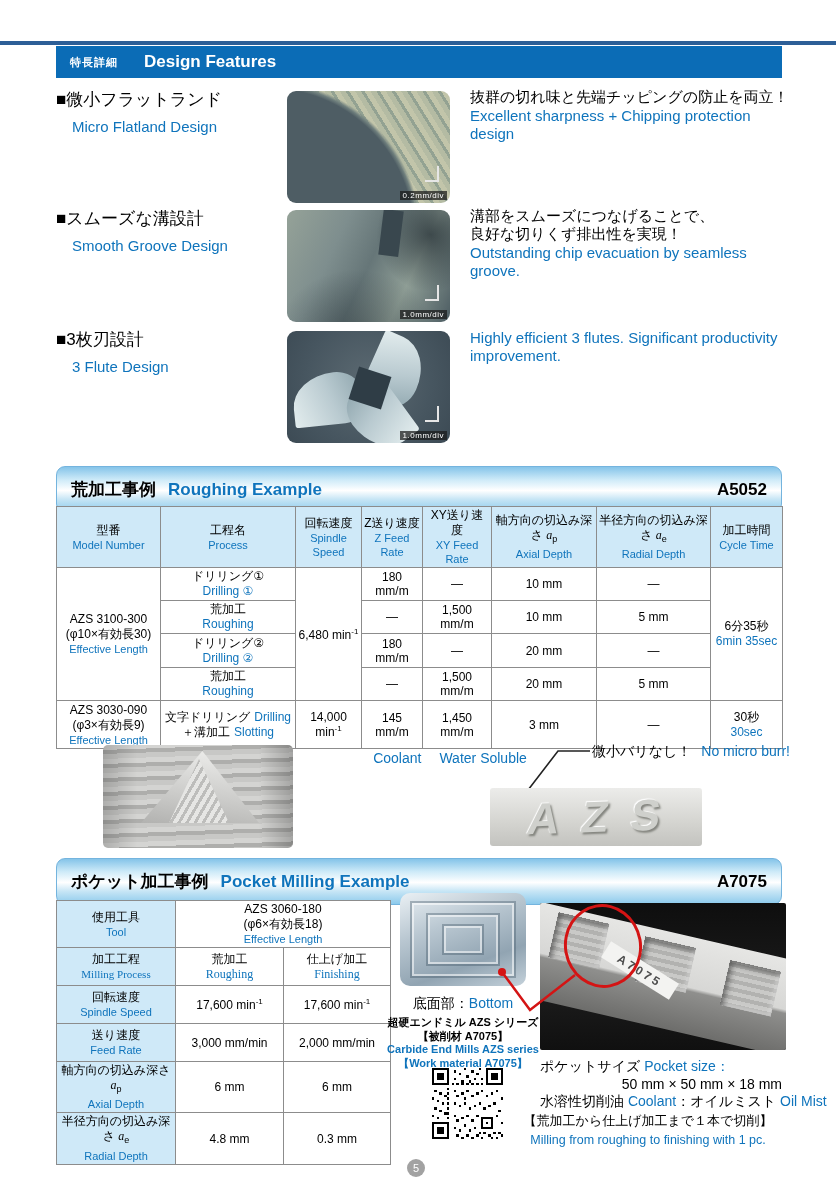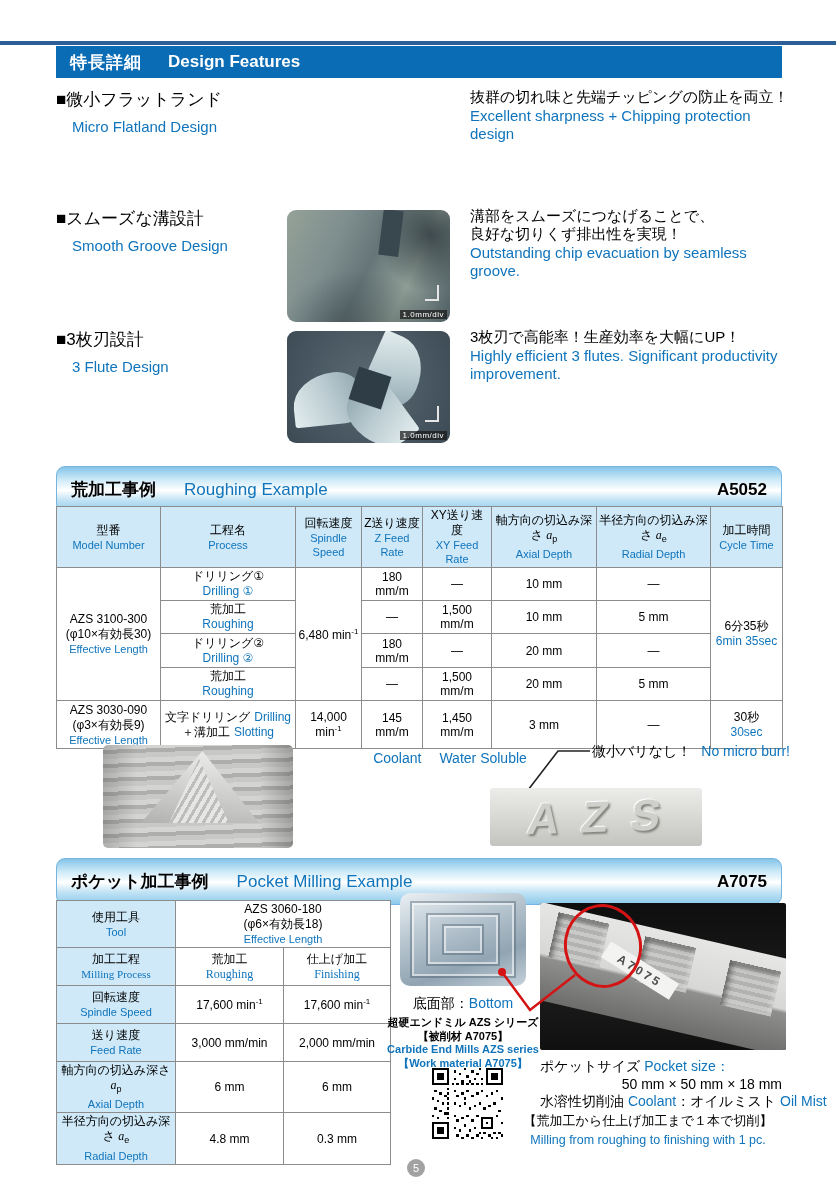--- a/index.html
+++ b/index.html
@@ -3,21 +3,21 @@
 <meta charset="utf-8">
 <style>
   * { margin:0; padding:0; box-sizing:border-box; }
   html,body { width:836px; height:1200px; background:#ffffff; }
   body { position:relative; font-family:"Liberation Sans","DejaVu Sans",sans-serif; color:#000; overflow:hidden; }
 
   
   .toprule { position:absolute; left:0; top:41px; width:836px; height:4px; background:#2d5f97; }
   .bluebar { position:absolute; left:56px; top:46px; width:726px; height:32px; background:#0b6cb6;
              display:flex; align-items:center; color:#fff; }
-  .bluebar .jp { font-size:17px; font-weight:bold; margin-left:14px; letter-spacing:1px; }
+  .bluebar .jp { font-size:11px; font-weight:bold; margin-left:14px; letter-spacing:1px; }
   .bluebar .en { font-size:17px; font-weight:bold; margin-left:26px; }
 
   
   .feature { position:absolute; left:56px; width:726px; height:122px; }
   .f-jp { font-size:17px; color:#000; }
   .f-en { font-size:15px; color:#0f74bc; margin:7px 0 0 16px; }
   .f-desc { position:absolute; left:414px; top:0; width:322px; }
   .f-desc-jp { font-size:15px; line-height:18px; white-space:pre-line; }
   .f-desc-en { font-size:15px; line-height:18px; color:#0f74bc; margin-top:1px; }
   .photo { position:absolute; left:231px; top:3px; width:163px; height:112px; border-radius:9px; overflow:hidden; }
@@ -39,21 +39,21 @@
   .petal.p1 { left:83px; top:6px;  transform:rotate(24deg); }
   .petal.p2 { left:14px; top:34px; transform:rotate(-96deg); }
   .petal.p3 { left:66px; top:52px; transform:rotate(144deg); }
   .hub { position:absolute; left:66px; top:40px; width:34px; height:34px; background:#2f3d46; transform:rotate(18deg); }
 
   
   .gbar { position:absolute; left:56px; width:726px; height:47px; border-radius:9px; border:1px solid #74b4de;
           background:linear-gradient(180deg,#85c4e9 0%,#cdeaf8 28%,#ffffff 52%,#c6e5f5 72%,#8ccaec 100%);
           display:flex; align-items:center; }
   .gbar .jp  { font-size:17px; font-weight:bold; margin-left:14px; }
-  .gbar .en  { font-size:17px; font-weight:normal; color:#0f74bc; margin-left:28px; }
+  .gbar .en  { font-size:17px; font-weight:bold; color:#0f74bc; margin-left:12px; }
   .gbar .mat { font-size:17px; font-weight:bold; margin-left:auto; margin-right:14px; }
 
   
   table.datatable { border-collapse:collapse; table-layout:fixed; background:#fff; }
   table.datatable td { border:1px solid #8c8c8c; text-align:center; vertical-align:middle; padding:1px 2px; }
   td.head { background:#cfe9f8; }
   .th-jp { font-size:12px; color:#000; line-height:15px; }
   .th-en { font-size:11px; color:#0f74bc; line-height:14px; }
   .cell  { font-size:12px; }
   .m-name { font-size:12px; line-height:15px; }
@@ -133,20 +133,24 @@
 <div class="toprule"></div>
 
 <div class="bluebar">
   <span class="jp">特長詳細</span>
   <span class="en">Design Features</span>
 </div>
 
 <div class="feature" style="top:88px;">
   <div class="f-jp">■微小フラットランド</div>
   <div class="f-en">Micro Flatland Design</div>
+  <div class="photo photo1">
+    <div class="bracket"></div>
+    <div class="scale-label">0.2mm/div</div>
+  </div>
   <div class="f-desc">
     <div class="f-desc-jp">抜群の切れ味と先端チッピングの防止を両立！</div>
     <div class="f-desc-en">Excellent sharpness + Chipping protection design</div>
   </div>
 </div>
 
 <div class="feature" style="top:207px;">
   <div class="f-jp">■スムーズな溝設計</div>
   <div class="f-en">Smooth Groove Design</div>
   <div class="photo photo2">
@@ -166,21 +170,20 @@
   <div class="f-en">3 Flute Design</div>
   <div class="photo photo3">
     <div class="petal p1"></div>
     <div class="petal p2"></div>
     <div class="petal p3"></div>
     <div class="hub"></div>
     <div class="bracket"></div>
     <div class="scale-label">1.0mm/div</div>
   </div>
   <div class="f-desc">
-    <div class="f-desc-jp">3枚刃で高能率！生産効率を大幅にUP！</div>
     <div class="f-desc-en">Highly efficient 3 flutes. Significant productivity improvement.</div>
   </div>
 </div>
 
 <div class="gbar" style="top:466px;">
   <span class="jp">荒加工事例</span>
   <span class="en">Roughing Example</span>
   <span class="mat">A5052</span>
 </div>
 

